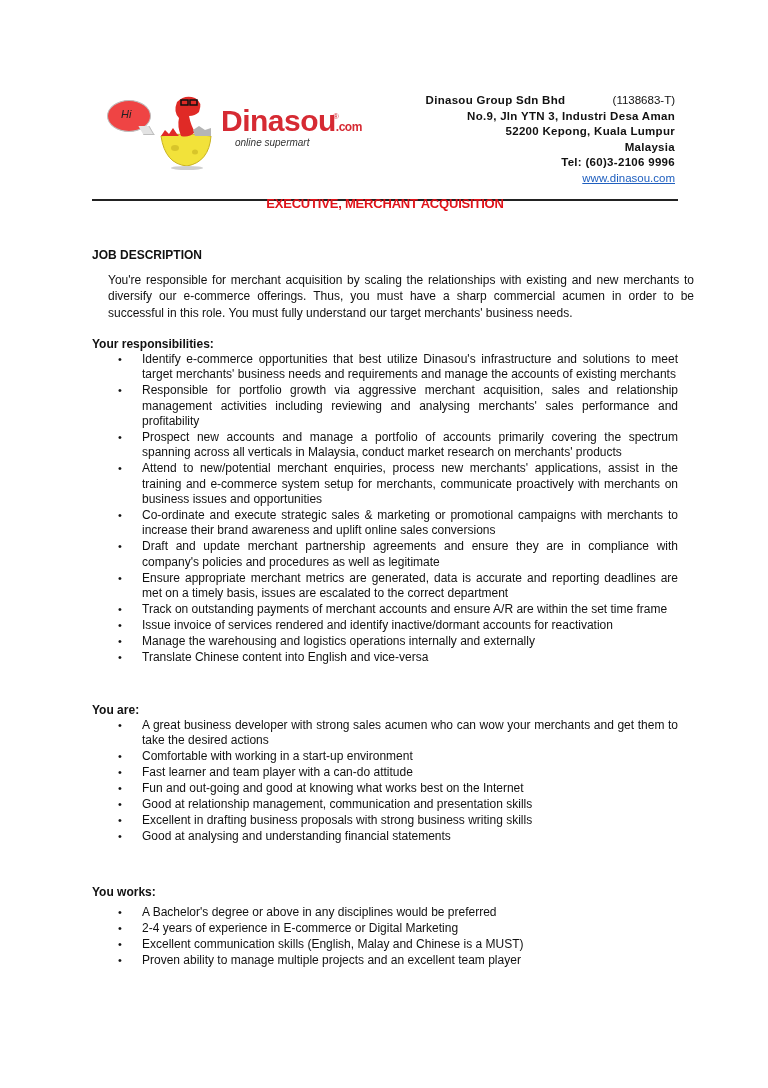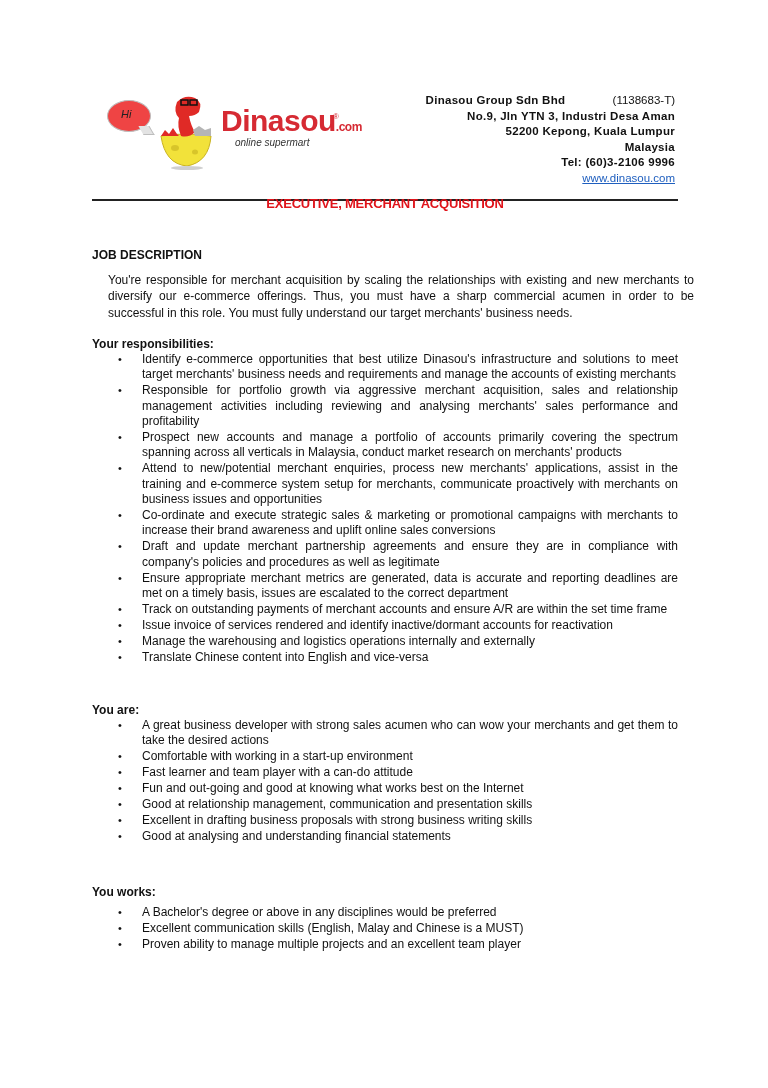--- a/index.html
+++ b/index.html
@@ -112,17 +112,18 @@
     <li>Fast learner and team player with a can-do attitude</li>
     <li>Fun and out-going and good at knowing what works best on the Internet</li>
     <li>Good at relationship management, communication and presentation skills</li>
     <li>Excellent in drafting business proposals with strong business writing skills</li>
     <li>Good at analysing and understanding financial statements</li>
   </ul>
 
   <div class="heading" style="top:885px;">You works:</div>
   <ul class="list" style="top:905px;">
     <li>A Bachelor's degree or above in any disciplines would be preferred</li>
+    <li>2-4 years of experience in E-commerce or Digital Marketing</li>
     <li>Excellent communication skills (English, Malay and Chinese is a MUST)</li>
     <li>Proven ability to manage multiple projects and an excellent team player</li>
   </ul>
 
 </div>
 
 </body></html>

